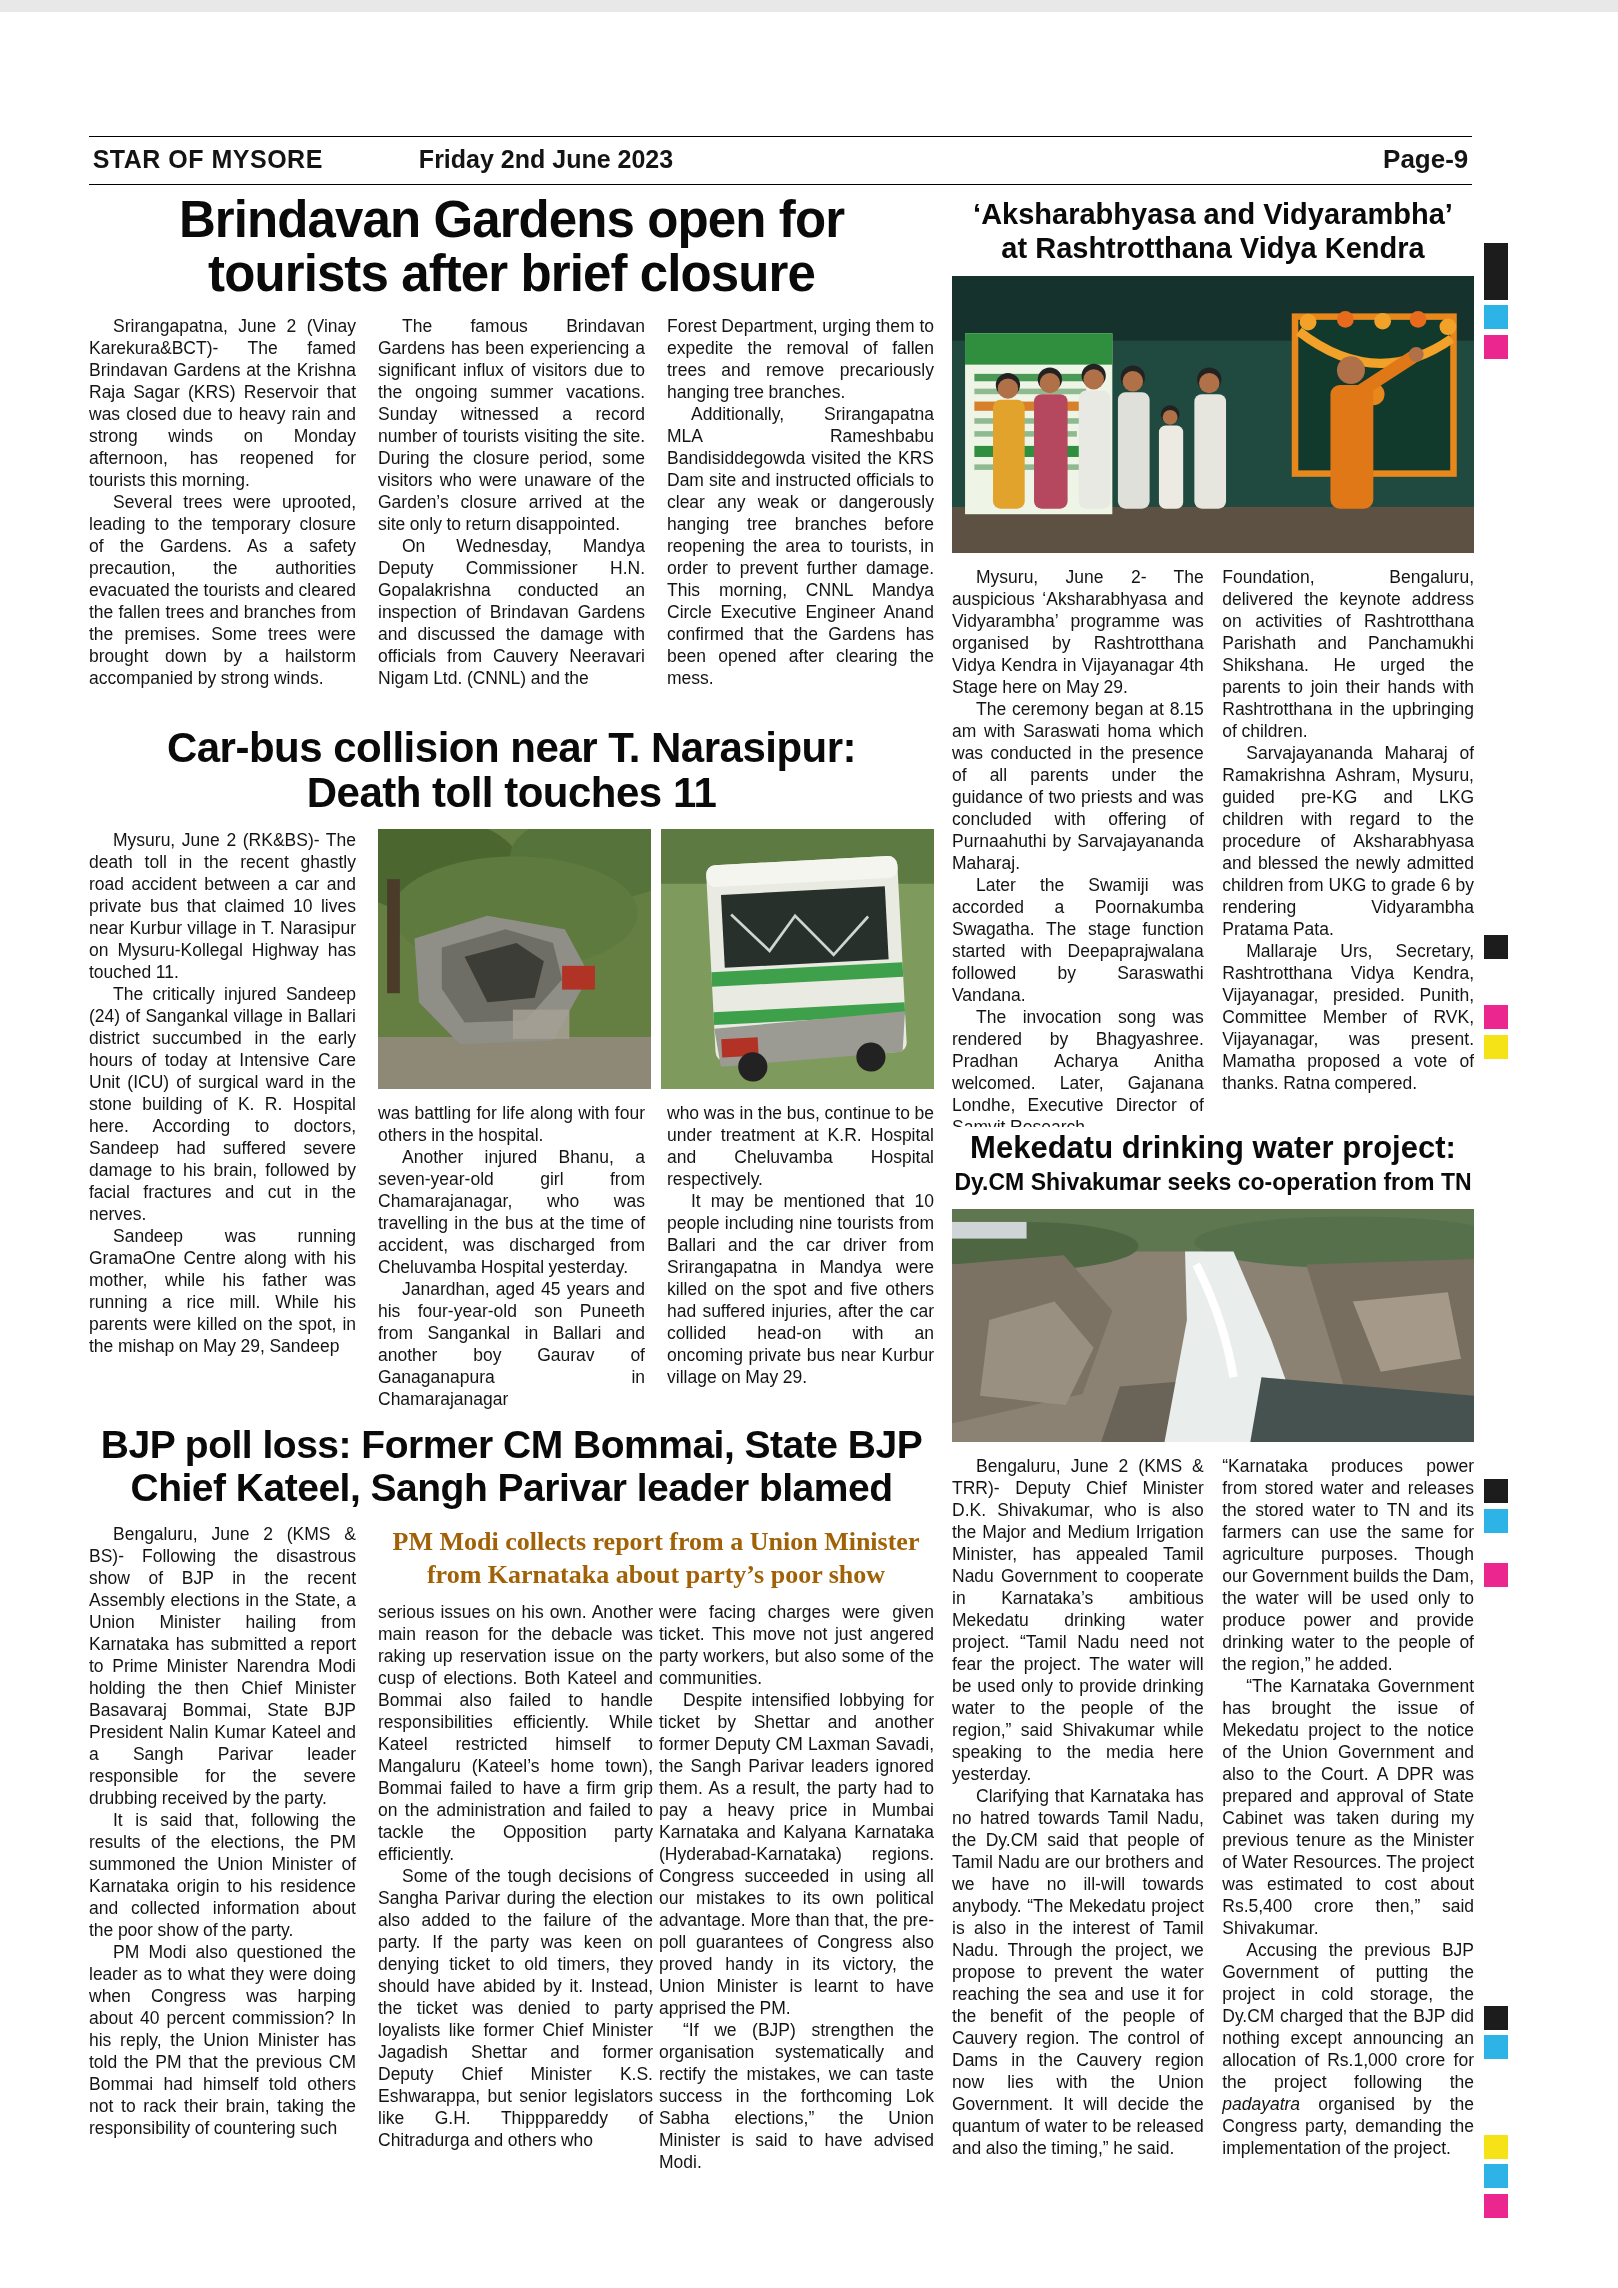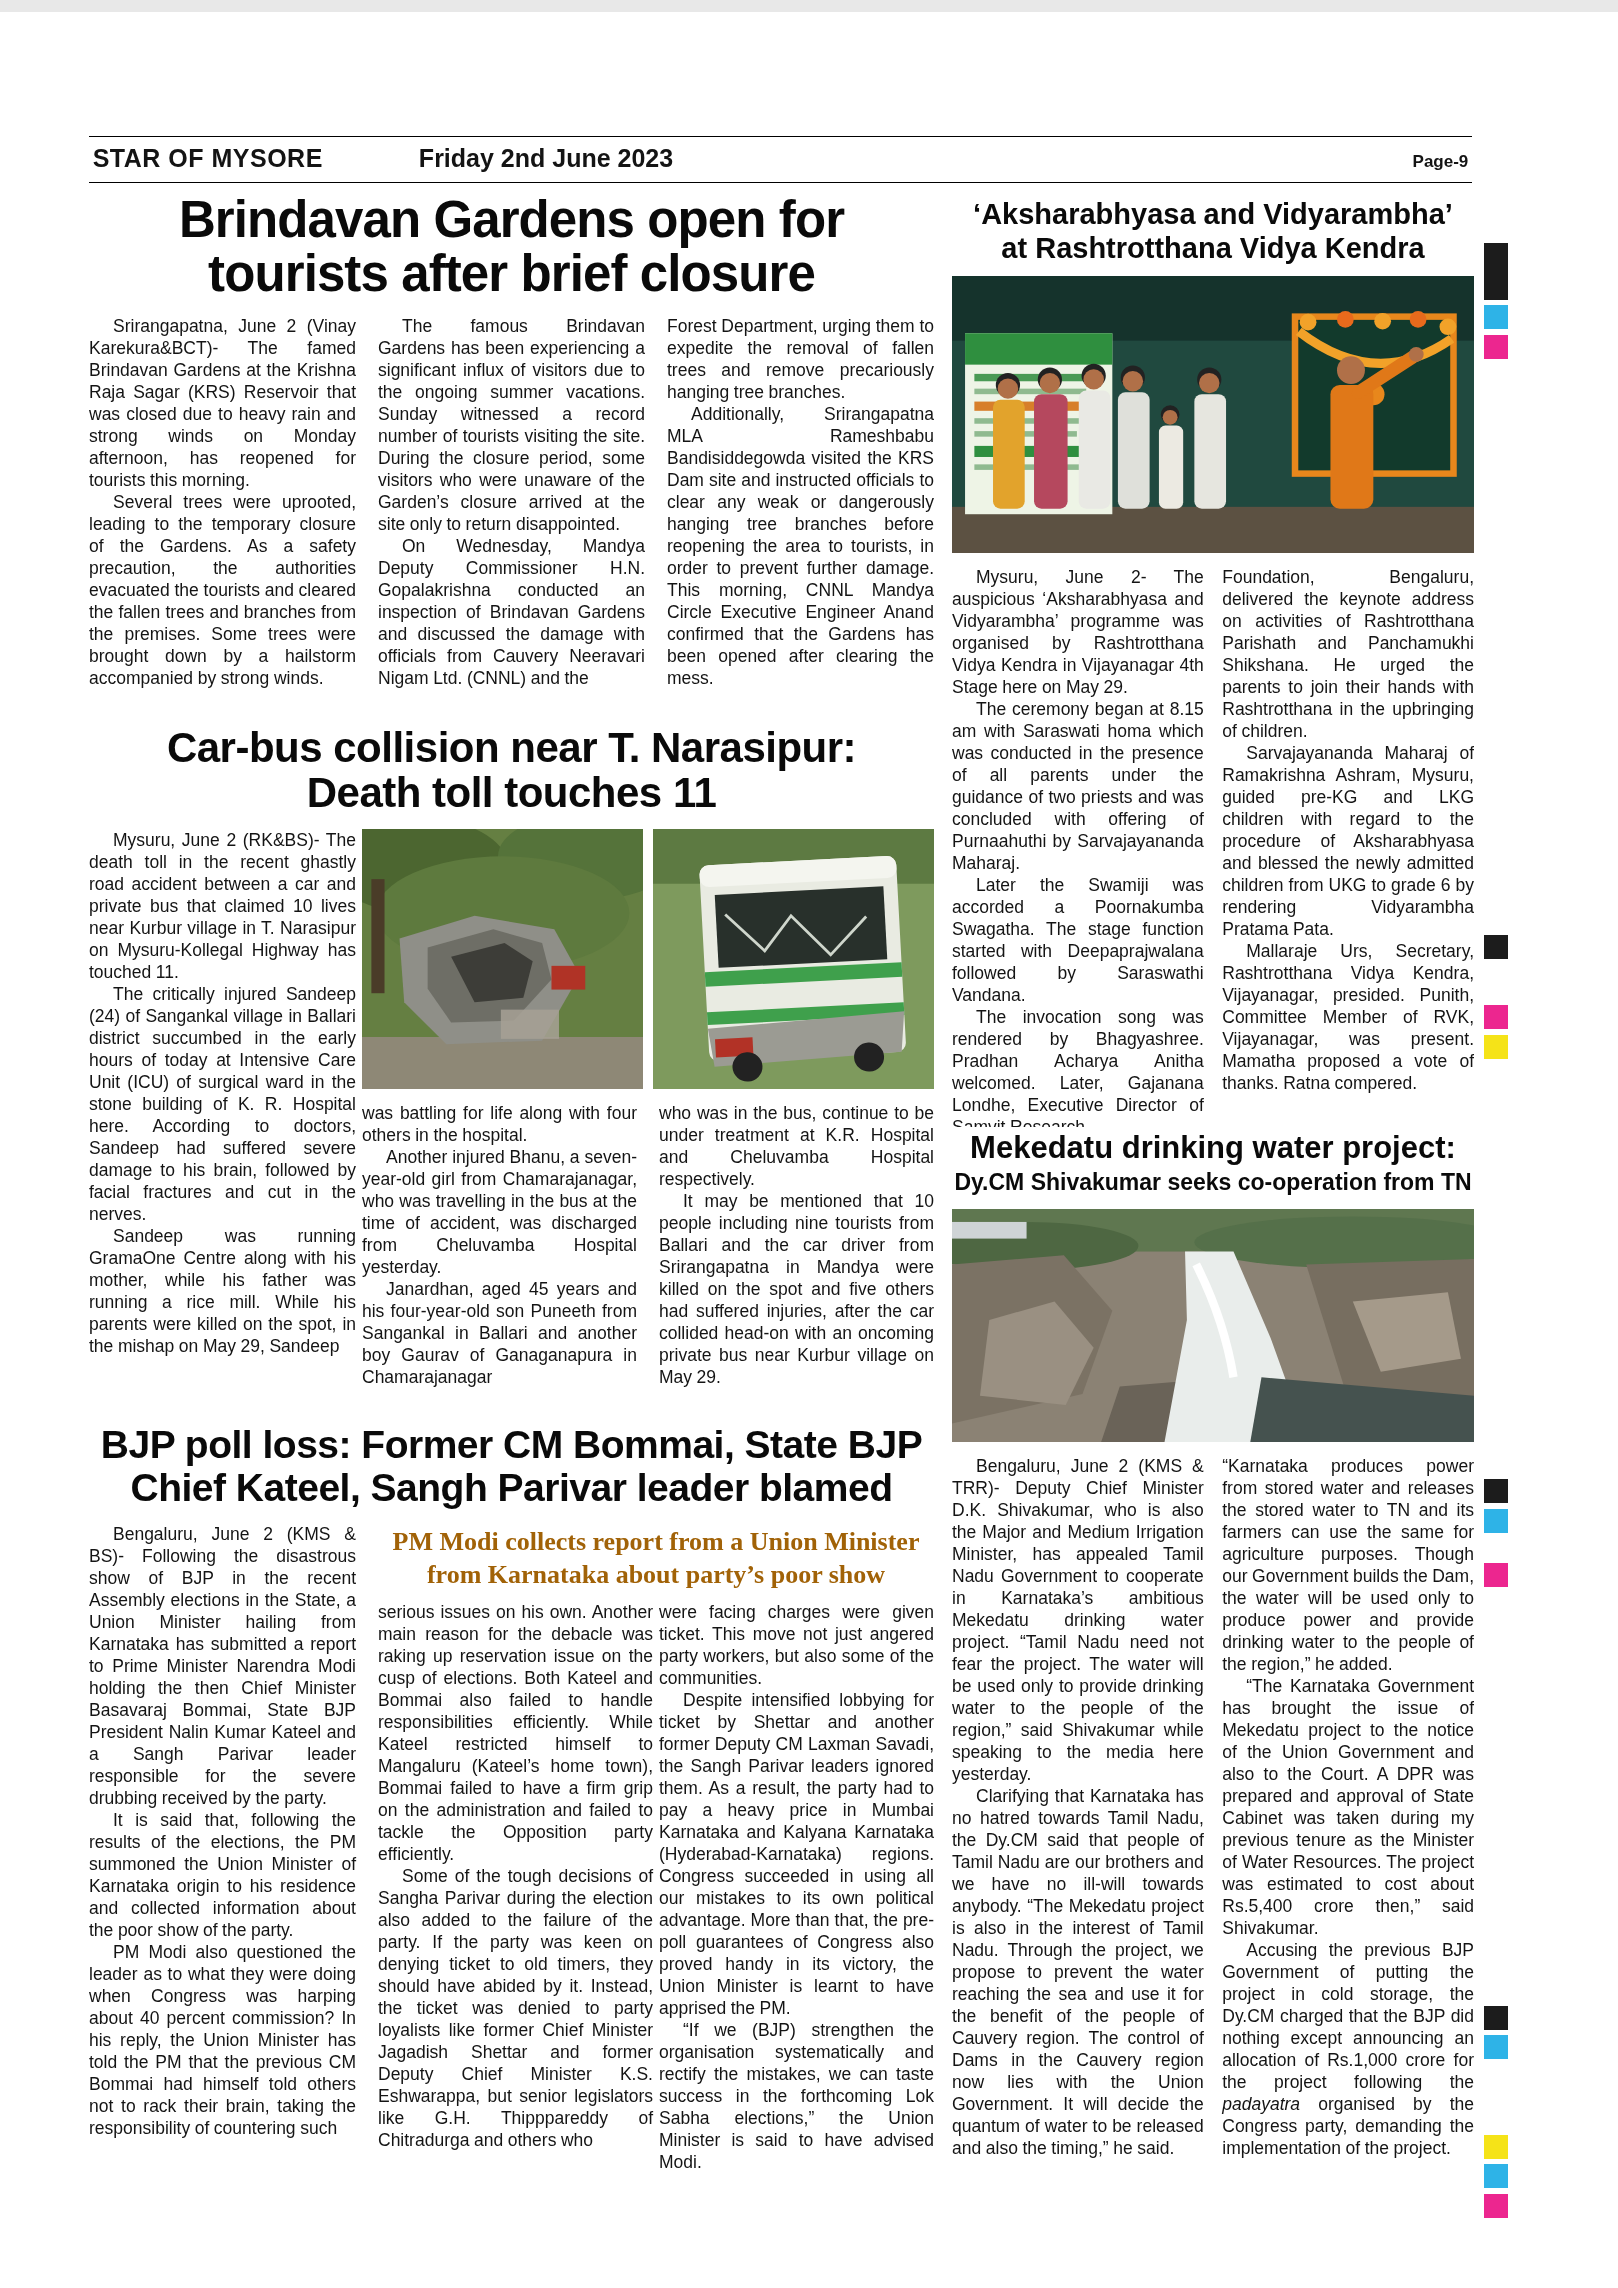--- a/index.html
+++ b/index.html
@@ -8,21 +8,21 @@
     font-family:"Liberation Sans",sans-serif;color:#141414;margin:12px auto;overflow:hidden;
   }
   
   .masthead-bar{
     position:absolute;top:124px;left:89px;width:1383px;
     border-top:1.8px solid #000;border-bottom:1.8px solid #000;
     display:flex;align-items:baseline;padding:7.4px 3.7px 8.3px 3.7px;box-sizing:border-box;
   }
   .masthead-bar .mast{font-size:25px;font-weight:bold;letter-spacing:0.5px;}
   .masthead-bar .date{font-size:25px;font-weight:bold;margin-left:96px;}
-  .masthead-bar .pageno{font-size:17px;font-weight:bold;margin-left:auto;}
+  .masthead-bar .pageno{font-size:26px;font-weight:bold;margin-left:auto;}
   
   .article{position:absolute;box-sizing:border-box;overflow:hidden;}
   .hl{margin:0;text-align:center;font-weight:bold;color:#0a0a0a;}
   .hl .hl-line{display:block;}
   .hl-xl{font-size:51px;line-height:1.05;letter-spacing:-0.9px;}
   .hl-lg{font-size:42px;line-height:1.08;letter-spacing:-0.5px;}
   .hl-md{font-size:39px;line-height:1.1;letter-spacing:-0.5px;}
   .hl-sm{font-size:29px;line-height:1.18;}
   .cols{display:flex;gap:22px;margin-top:14.8px;}
   .col{flex:1;min-width:0;}
@@ -34,21 +34,21 @@
   .photo{background:#ccc;overflow:hidden;}
   .photo svg{display:block;width:100%;height:100%;}
   
   .art-akshara{top:185px;left:952px;width:522px;height:930px;}
   .art-akshara .photo{margin-top:11px;height:277px;}
   .art-akshara .cols{gap:18.5px;margin-top:13px;}
   
   .art-brindavan{top:181px;left:89px;width:845px;height:528px;}
   
   .art-carbus{top:713px;left:89px;width:845px;height:694px;}
-  .art-carbus .body{display:flex;gap:6px;margin-top:13px;}
+  .art-carbus .body{display:flex;gap:22px;margin-top:13px;}
   .art-carbus .leftcol{flex:0 0 267px;min-width:0;}
   .art-carbus .rightzone{flex:1;min-width:0;}
   .art-carbus .photorow{display:flex;gap:9.2px;height:260px;}
   .art-carbus .photorow .photo{flex:1;}
   .art-carbus .subcols{display:flex;gap:22px;margin-top:13px;}
   .art-carbus .subcols .col{flex:1;}
   
   .art-mekedatu{top:1119px;left:952px;width:522px;height:1152px;}
   .hl-mek1{font-size:31px;line-height:1.1;}
   .hl-mek2{font-size:23px;line-height:1.2;margin-top:3.7px;}

